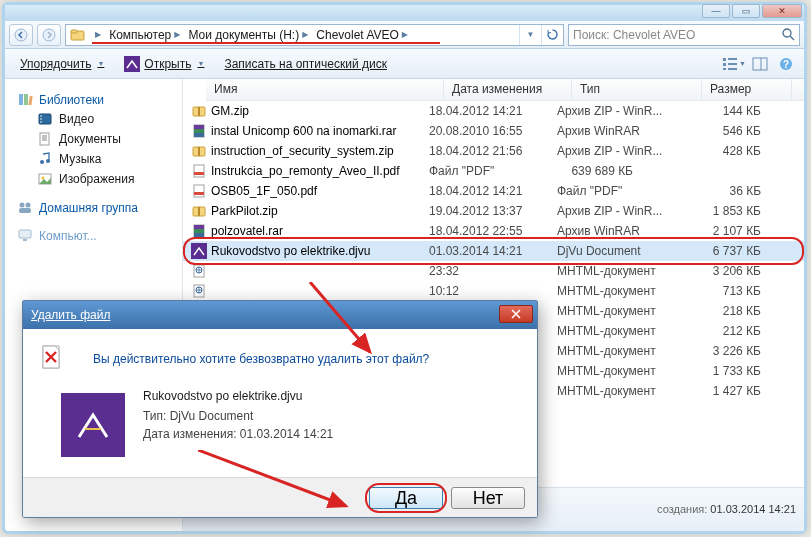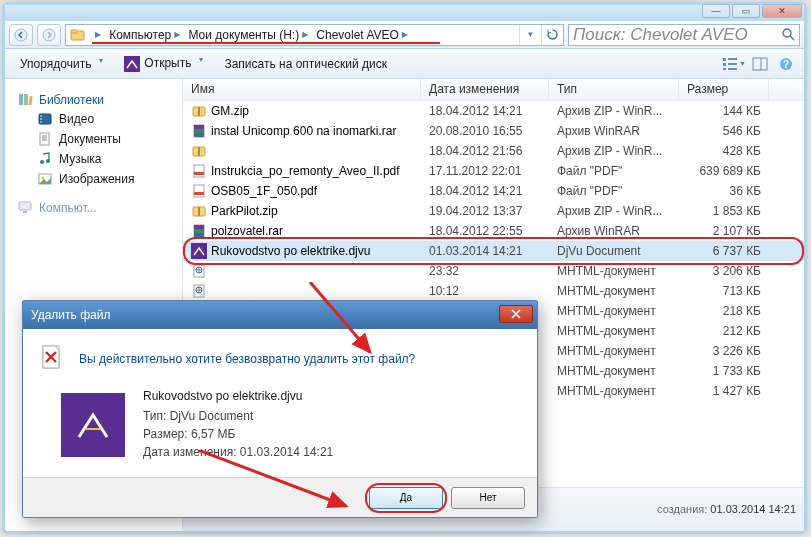--- a/index.html
+++ b/index.html
@@ -13,70 +13,70 @@
   .winbtn.close { width: 40px; background: linear-gradient(#f0c7c3,#e29a91); color: #7a2a20; }
 
   .addrbar { height: 28px; background: linear-gradient(#f8fbfe,#e5eef7); border-bottom: 1px solid #b9cfe3; display: flex; align-items: center; padding: 0 4px; gap: 4px; }
   .navbtn { width: 24px; height: 22px; border: 1px solid #b7cadb; border-radius: 3px; background: linear-gradient(#fff,#e9f2fa); display: flex; align-items: center; justify-content: center; cursor: pointer; }
   .addrbox { flex: 1; height: 22px; border: 1px solid #9bb7d0; background: #fff; display: flex; align-items: center; font-size: 12px; color: #1a1a1a; position: relative; }
   .addrbox .underline { position: absolute; bottom: 1px; left: 26px; height: 2px; background: #d92424; width: 348px; }
   .crumb { padding: 0 4px; display: flex; align-items: center; height: 100%; cursor: pointer; }
   .crumb .tri { margin-left: 3px; color: #5c7ea0; font-size: 8px; }
   .addr-icons { display: flex; }
   .addr-ic { width: 22px; height: 20px; display: flex; align-items: center; justify-content: center; border-left: 1px solid #d6e2ee; cursor: pointer; }
-  .searchbox { width: 232px; height: 22px; border: 1px solid #9bb7d0; background: #fff; display: flex; align-items: center; padding: 0 4px; font-size: 17px; color: #888; font-style: italic; }
+  .searchbox { width: 232px; height: 22px; border: 1px solid #9bb7d0; background: #fff; display: flex; align-items: center; padding: 0 4px; font-size: 12px; color: #888; }
   .searchbox .mag { margin-left: auto; color: #4c6f91; }
 
   .toolbar { height: 30px; background: linear-gradient(#f7fbff,#e5eef7); border-bottom: 1px solid #c8d8e7; display: flex; align-items: center; padding: 0 6px; gap: 2px; }
-  .tbtn { padding: 3px 8px; font-size: 12px; color: #1a1a1a; border: 1px solid transparent; border-radius: 2px; display: flex; align-items: flex-start; gap: 4px; cursor: pointer; }
+  .tbtn { padding: 3px 8px; font-size: 12px; color: #1a1a1a; border: 1px solid transparent; border-radius: 2px; display: flex; align-items: center; gap: 4px; cursor: pointer; text-decoration: underline; }
   .tbtn .dd { font-size: 7px; color: #5c7ea0; margin-left: 2px; }
   .toolbar .spacer { flex: 1; }
   .ticon { width: 24px; height: 22px; display: flex; align-items: center; justify-content: center; cursor: pointer; border-radius: 2px; }
 
   .body { display: flex; height: calc(100% - 74px); }
   .sidebar { width: 178px; border-right: 1px solid #e0e6ec; padding: 6px 4px; font-size: 12px; overflow: hidden; }
   .sgroup { margin: 4px 0 8px 8px; }
   .sghead { display: flex; align-items: flex-end; gap: 6px; color: #0a5aa6; font-weight: 400; padding: 2px 0; cursor: pointer; }
   .sitem { display: flex; align-items: center; gap: 6px; padding: 2px 0 2px 20px; color: #1a1a1a; cursor: pointer; }
   .sicon { width: 16px; height: 16px; display: inline-flex; align-items: center; justify-content: center; }
 
   .filelist { flex: 1; overflow: hidden; position: relative; }
-  .cols { display: flex; height: 22px; border-bottom: 1px solid #e4e9ef; font-size: 12px; color: #333; background: linear-gradient(#fdfdfd,#f0f4f8); }
+  .cols { display: flex; height: 22px; border-bottom: 1px solid #e4e9ef; font-size: 12px; color: #333; background: linear-gradient(#fdfdfd,#f0f4f8); margin-left: 23px; }
   .col { padding: 3px 8px; border-right: 1px solid #e4e9ef; cursor: pointer; }
   .col.name { width: 238px; } .col.date { width: 128px; } .col.type { width: 130px; } .col.size { width: 90px; text-align: left; }
 
   .rows { font-size: 12px; }
   .row { display: flex; height: 20px; align-items: center; }
   .row.selected { background: #d4e8fa; position: relative; }
   .row.selected::after { content:""; position:absolute; inset: -4px 0; border: 2px solid #d92424; border-radius: 12px; pointer-events: none; }
   .cell { padding: 0 8px; overflow: hidden; white-space: nowrap; text-overflow: ellipsis; }
   .cell.name { width: 238px; display: flex; align-items: center; gap: 4px; }
   .cell.date { width: 128px; color: #4a4a4a; }
   .cell.type { width: 130px; color: #4a4a4a; }
   .cell.size { width: 90px; text-align: right; color: #4a4a4a; }
   .fic { width: 16px; height: 16px; display: inline-flex; align-items: center; justify-content: center; flex-shrink: 0; }
 
   .statusbar { position: absolute; bottom: 0; left: 0; right: 0; height: 44px; border-top: 1px solid #d9e2eb; background: linear-gradient(#f4f8fc,#e7eff7); display: flex; align-items: center; padding: 4px 8px; font-size: 11px; color: #333; }
   .statusbar .info { line-height: 1.3; }
   .statusbar .lbl { color: #6a6a6a; }
 
   
   .dialog { position: absolute; left: 22px; top: 300px; width: 516px; height: 218px; background: #fff; border: 1px solid #5b7fa3; border-radius: 2px; box-shadow: 3px 5px 18px rgba(0,0,0,.35); z-index: 50; }
-  .dlgtitle { height: 28px; background: linear-gradient(#5e98d2,#3c71ab); color: #fff; font-size: 12px; display: flex; align-items: center; padding: 4px 8px; position: relative; }
+  .dlgtitle { height: 28px; background: linear-gradient(#5e98d2,#3c71ab); color: #fff; font-size: 12px; display: flex; align-items: center; padding: 4px 8px; position: relative; text-decoration: underline; }
   .dlgclose { position: absolute; right: 4px; top: 4px; width: 34px; height: 18px; background: linear-gradient(#e26b5c,#c63a26); border: 1px solid #8a261a; border-radius: 2px; display: flex; align-items: center; justify-content: center; cursor: pointer; }
   .dlgbody { padding: 14px 14px 0 14px; font-size: 12px; color: #0a4a9a; }
   .dlgmain { display: flex; gap: 18px; margin-top: 12px; padding-left: 24px; }
   .dlgicon { width: 64px; height: 64px; background: #5a2d91; display: flex; align-items: center; justify-content: center; margin-top: 6px; }
   .dlgdetails { color: #444; line-height: 1.5; }
   .dlgdetails .fname { color: #1a1a1a; margin-bottom: 2px; }
   .dlgbtns { position: absolute; bottom: 0; left: 0; right: 0; height: 40px; background: #f0f0f0; border-top: 1px solid #d8d8d8; display: flex; align-items: center; justify-content: flex-end; gap: 8px; padding: 0 12px; }
-  .dlgbtn { width: 74px; height: 22px; font-size: 10px; border: 1px solid #8a8a8a; background: linear-gradient(#fdfdfd,#e2e2e2); border-radius: 3px; cursor: pointer; }
+  .dlgbtn { width: 74px; height: 22px; font-size: 18px; border: 1px solid #8a8a8a; background: linear-gradient(#fdfdfd,#e2e2e2); border-radius: 3px; cursor: pointer; }
   .dlgbtn.primary { border-color: #3c7fb1; background: linear-gradient(#f3faff,#cde6f7); position: relative; }
   .dlgbtn.primary::after { content:""; position:absolute; inset:-5px; border: 2px solid #d92424; border-radius: 14px; }
-  .dlgq { display: flex; align-items: center; gap: 10px; }
+  .dlgq { display: flex; align-items: center; gap: 24px; }
   .dlgqic { width: 32px; height: 32px; position: relative; }
   .dlgqic svg { width: 32px; height: 32px; }
 
   
   svg { display: block; }
 
   
   .arrow1 { position: absolute; left: 300px; top: 282px; z-index: 60; pointer-events: none; }
   .arrow2 { position: absolute; left: 198px; top: 450px; z-index: 60; pointer-events: none; }
 </style>
@@ -246,20 +246,32 @@
             <span class="sicon">
               <svg width="16" height="16">
                 <rect x="2" y="3" width="12" height="10" fill="#fff" stroke="#a0a0a0"></rect>
                 <circle cx="6" cy="7" r="1.5" fill="#f4c430"></circle>
                 <path d="M2 13 L7 8 L10 11 L14 7 L14 13 Z" fill="#6fa96f"></path>
               </svg>
             </span>
             <span>Изображения</span>
           </div>
       </div>
+      <div class="sgroup">
+        <div class="sghead">
+          <span class="sicon">
+              <svg width="16" height="16">
+                <circle cx="5" cy="6" r="2.5" fill="#8aa7c2"></circle>
+                <circle cx="11" cy="6" r="2.5" fill="#8aa7c2"></circle>
+                <rect x="2" y="9" width="12" height="5" rx="2" fill="#8aa7c2"></rect>
+              </svg>
+            </span>
+          <span>Домашняя группа</span>
+        </div>
+      </div>
       <div class="sgroup" style="opacity:.6">
         <div class="sghead">
           <span class="sicon">
               <svg width="16" height="16">
                 <rect x="2" y="3" width="12" height="8" rx="1" fill="#d7e4f0" stroke="#6b8fb5"></rect>
                 <rect x="6" y="12" width="4" height="2" fill="#6b8fb5"></rect>
               </svg>
             </span>
           <span>Компьют...</span>
         </div>
@@ -305,36 +317,36 @@
             <div class="cell size">546 КБ</div>
           </div>
           <div class="row">
             <div class="cell name">
               <span class="fic">
                 <svg width="16" height="16">
                   <rect x="2" y="4" width="12" height="9" rx="1" fill="#f4d47c" stroke="#c9a23a"></rect>
                   <rect x="7" y="4" width="2" height="9" fill="#b88a2a"></rect>
                 </svg>
               </span>
+              <span>instruction_of_security_system.zip</span>
             </div>
             <div class="cell date">18.04.2012 21:56</div>
             <div class="cell type">Архив ZIP - WinR...</div>
             <div class="cell size">428 КБ</div>
           </div>
           <div class="row">
             <div class="cell name">
               <span class="fic">
                 <svg width="16" height="16">
                   <rect x="3" y="2" width="10" height="12" fill="#fff" stroke="#a0a0a0"></rect>
                   <rect x="3" y="9" width="10" height="3" fill="#d94a3a"></rect>
                 </svg>
               </span>
               <span>Instrukcia_po_remonty_Aveo_II.pdf</span>
             </div>
-            <div class="cell date">17.11.2012 22:01</div>
             <div class="cell type">Файл "PDF"</div>
             <div class="cell size">639 689 КБ</div>
           </div>
           <div class="row">
             <div class="cell name">
               <span class="fic">
                 <svg width="16" height="16">
                   <rect x="3" y="2" width="10" height="12" fill="#fff" stroke="#a0a0a0"></rect>
                   <rect x="3" y="9" width="10" height="3" fill="#d94a3a"></rect>
                 </svg>
@@ -531,21 +543,20 @@
       <div class="dlgicon">
         <svg width="44" height="44" viewBox="0 0 44 44">
             <rect width="44" height="44" fill="#5a2d91"></rect>
             <path d="M8 34 L22 12 L36 34" stroke="#fff" fill="none" stroke-width="3"></path>
             <path d="M14 26 L30 26" stroke="#e9c14a" stroke-width="2"></path>
           </svg>
       </div>
       <div class="dlgdetails">
         <div class="fname">Rukovodstvo po elektrike.djvu</div>
         <div><span>Тип:</span> <span>DjVu Document</span></div>
-        <div><span>Размер:</span> <span>6,57 МБ</span></div>
         <div><span>Дата изменения:</span> <span>01.03.2014 14:21</span></div>
       </div>
     </div>
   </div>
   <div class="dlgbtns">
     <button class="dlgbtn primary">Да</button>
     <button class="dlgbtn">Нет</button>
   </div>
 </div>
 

